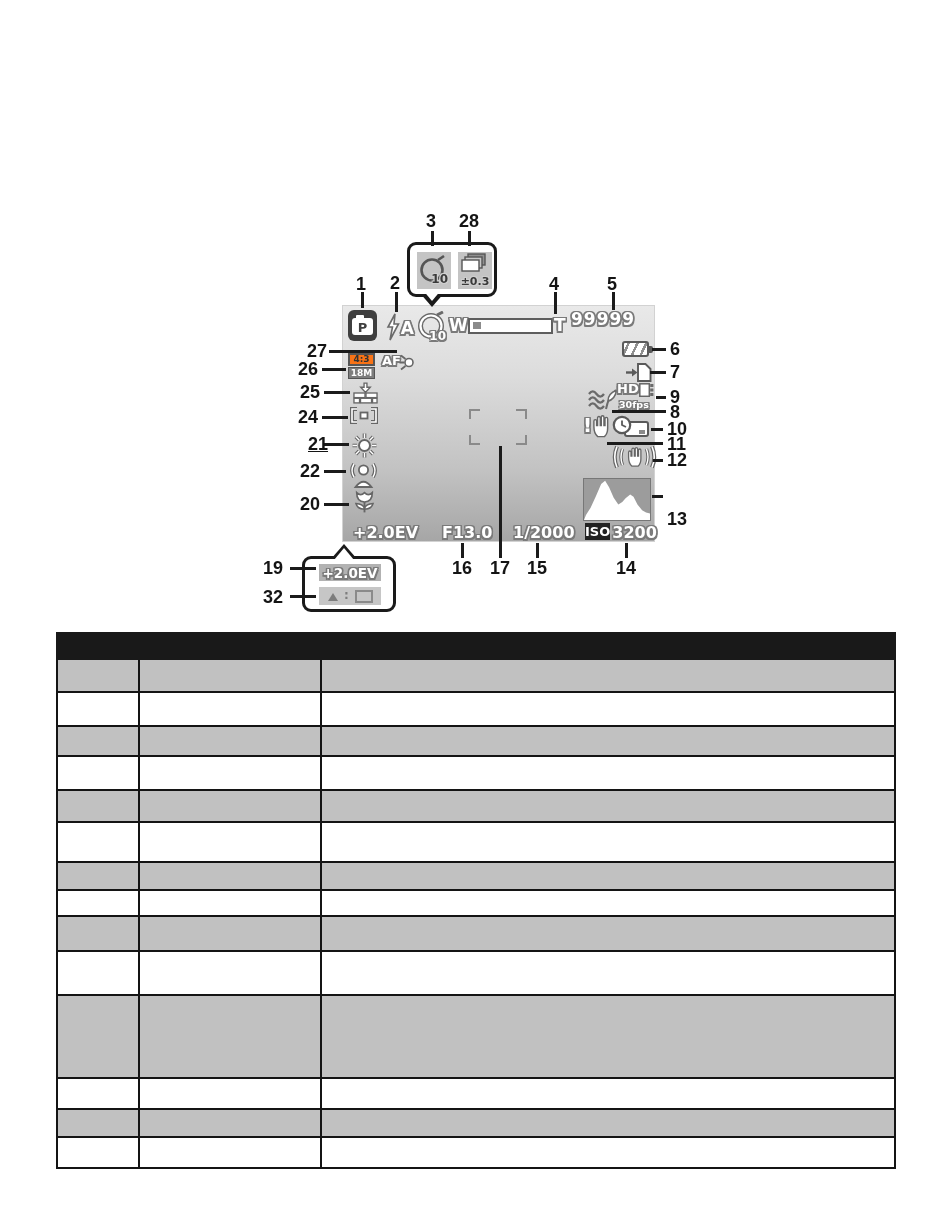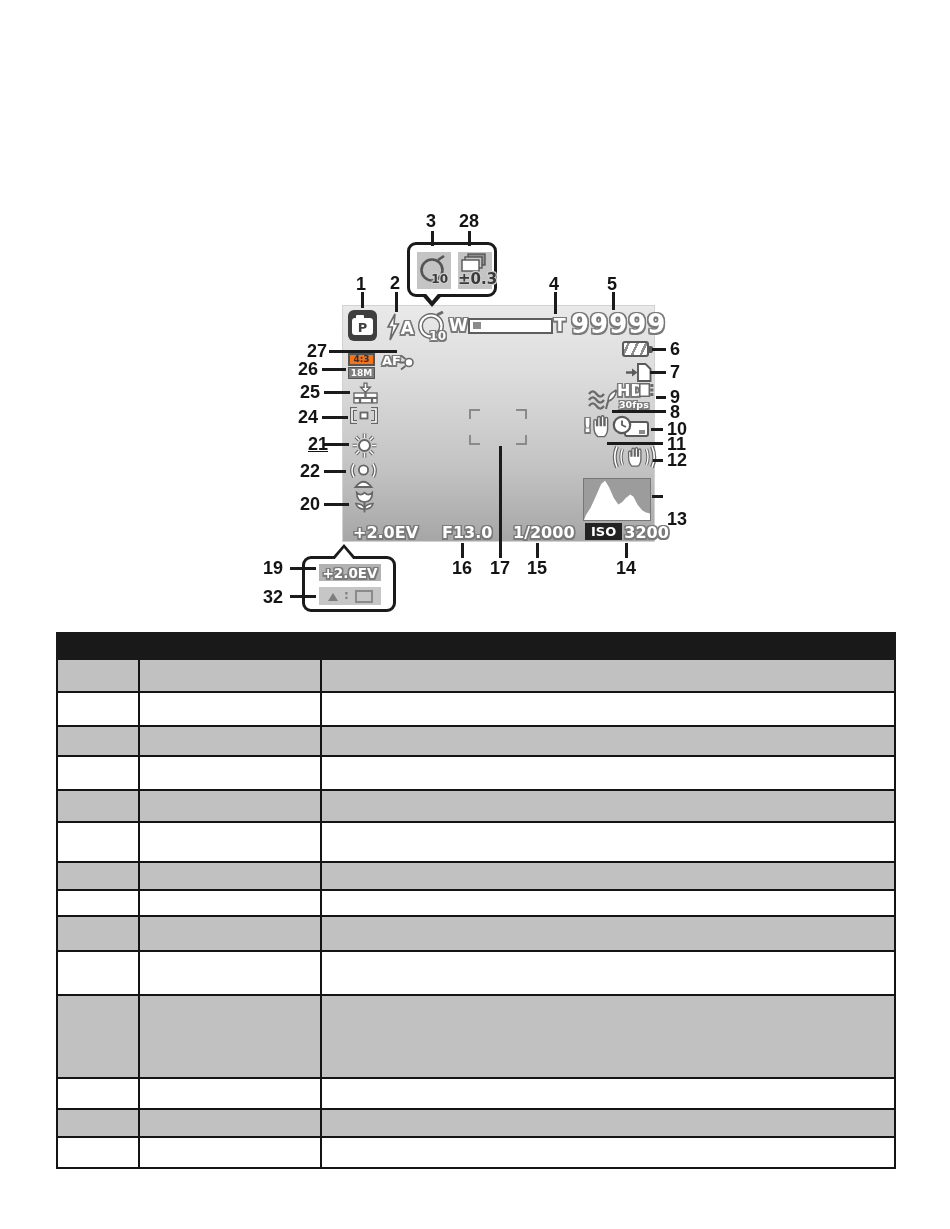--- a/index.html
+++ b/index.html
@@ -60,21 +60,21 @@
     </svg>
     <span class="oln" style="position:absolute;right:2px;bottom:0;font-size:12px;">10</span>
   </div>
 
   <span class="oln" style="position:absolute;left:449px;top:315px;font-size:17px;z-index:2;">W</span>
   <div class="ic" style="left:468px;top:318px;width:85px;height:16px;background:#fff;border:2.4px solid #5e5e5e;box-sizing:border-box;z-index:2;">
     <div style="position:absolute;left:3px;top:2px;width:8px;height:7px;background:#8b8b8b;"></div>
   </div>
   <span class="oln" style="position:absolute;left:554px;top:315px;font-size:17px;z-index:2;">T</span>
 
-  <span class="oln" style="position:absolute;left:571px;top:309px;font-size:26px;letter-spacing:1px;z-index:2;">99999</span>
+  <span class="oln" style="position:absolute;left:571px;top:309px;font-size:17px;letter-spacing:1px;z-index:2;">99999</span>
 
   <div class="ic" style="left:622px;top:341px;width:31px;height:16px;z-index:2;">
     <div style="position:absolute;left:0;top:0;width:27px;height:16px;border:2.5px solid #5a5a5a;border-radius:3px;box-sizing:border-box;background:repeating-linear-gradient(115deg,#fff 0 3px,#8f8f8f 3px 5.5px,#fff 5.5px 8px);"></div>
     <div style="position:absolute;right:0;top:4.5px;width:4px;height:7px;background:#5a5a5a;border-radius:0 2px 2px 0;"></div>
   </div>
 
   <div class="ic" style="left:625px;top:362px;z-index:2;">
     <svg width="27" height="21" viewBox="0 0 27 21">
       <path d="M1 10.5 h7" stroke="#5a5a5a" stroke-width="2.4"></path>
       <path d="M7 6.5 l5.5 4 -5.5 4 z" fill="#5a5a5a"></path>
@@ -86,21 +86,21 @@
     <svg width="30" height="24" viewBox="0 0 30 24">
       <path d="M1 7 c2.5-3.5 5-3.5 7.5 0 s5 3.5 7.5 0" fill="none" stroke="#6a6a6a" stroke-width="2.2"></path>
       <path d="M1 13 c2.5-3.5 5-3.5 7.5 0 s5 3.5 7.5 0" fill="none" stroke="#6a6a6a" stroke-width="2.2"></path>
       <path d="M1 19 c2.5-3.5 5-3.5 7.5 0 s5 3.5 7.5 0" fill="none" stroke="#6a6a6a" stroke-width="2.2"></path>
       <path d="M18 22 C20 12 23 7 28 3" fill="none" stroke="#6a6a6a" stroke-width="2"></path>
       <path d="M20 14 C20 8 24 5 28.5 3.5 C27.5 9 25 13 20 14 Z" fill="#fff" stroke="#6a6a6a" stroke-width="1.5"></path>
     </svg>
   </div>
 
   <div class="ic" style="left:617px;top:383px;width:39px;height:24px;z-index:2;">
-    <span class="oln" style="position:absolute;left:0;top:-2px;font-size:16px;">HD</span>
+    <span class="oln" style="position:absolute;left:0;top:-2px;font-size:13px;">HD</span>
     <svg width="15" height="14" viewBox="0 0 15 14" style="position:absolute;right:2px;top:0;">
       <rect x="0.8" y="0.8" width="9.5" height="12.5" fill="#fff" stroke="#666" stroke-width="1.5"></rect>
       <rect x="11.2" y="1" width="3.2" height="3" fill="#6a6a6a"></rect>
       <rect x="11.2" y="5.5" width="3.2" height="3" fill="#6a6a6a"></rect>
       <rect x="11.2" y="10" width="3.2" height="3" fill="#6a6a6a"></rect>
     </svg>
     <span class="oln" style="position:absolute;left:2px;bottom:-3px;font-size:9.5px;">30fps</span>
   </div>
 
   <div class="ic" style="left:612px;top:415px;z-index:2;">
@@ -138,21 +138,21 @@
   <div class="ic" style="left:583px;top:478px;width:68px;height:43px;background:#9c9c9c;border:1.5px solid #777;box-sizing:border-box;z-index:2;">
     <svg width="100%" height="100%" viewBox="0 0 100 100" preserveAspectRatio="none">
       <polygon points="0,100 3,88 10,70 18,42 26,12 32,4 38,20 45,46 52,62 58,56 63,47 70,38 75,43 81,62 88,76 94,82 100,84 100,100" fill="#fff"></polygon>
     </svg>
   </div>
 
   <span class="oln" style="position:absolute;left:353px;top:523px;font-size:16px;z-index:2;">+2.0EV</span>
   <span class="oln" style="position:absolute;left:442px;top:523px;font-size:16px;z-index:2;">F13.0</span>
   <span class="oln" style="position:absolute;left:513px;top:523px;font-size:16px;z-index:2;">1/2000</span>
   <div class="ic" style="left:585px;top:523px;z-index:2;white-space:nowrap;">
-    <span style="background:#222;color:#fff;font:bold 13px 'DejaVu Sans',sans-serif;padding:1px 6px;vertical-align:2px;">ISO</span><span class="oln" style="font-size:16px;margin-left:2px;">3200</span>
+    <span style="background:#222;color:#fff;font:bold 13px 'DejaVu Sans',sans-serif;padding:1px 0;vertical-align:2px;">ISO</span><span class="oln" style="font-size:16px;margin-left:2px;">3200</span>
   </div>
 
   <div class="ic" style="left:469px;top:409px;width:58px;height:36px;z-index:2;">
     <div style="position:absolute;left:0;top:0;width:9px;height:8px;border-left:2.6px solid #8a8a8a;border-top:2.6px solid #8a8a8a;"></div>
     <div style="position:absolute;right:0;top:0;width:9px;height:8px;border-right:2.6px solid #8a8a8a;border-top:2.6px solid #8a8a8a;"></div>
     <div style="position:absolute;left:0;bottom:0;width:9px;height:8px;border-left:2.6px solid #8a8a8a;border-bottom:2.6px solid #8a8a8a;"></div>
     <div style="position:absolute;right:0;bottom:0;width:9px;height:8px;border-right:2.6px solid #8a8a8a;border-bottom:2.6px solid #8a8a8a;"></div>
   </div>
 
   <div class="ic" style="left:382px;top:353px;width:32px;height:19px;z-index:6;">
@@ -285,21 +285,21 @@
         <path d="M21 8 L27 4" stroke="#555" stroke-width="2.6"></path>
       </svg>
       <span class="dkt" style="position:absolute;right:3px;bottom:3px;font-size:12px;">10</span>
     </div>
     <div style="position:absolute;left:48px;top:7px;width:34px;height:37px;background:#c4c4c4;">
       <svg width="34" height="24" viewBox="0 0 34 24" style="position:absolute;left:0;top:1px;">
         <rect x="10" y="1" width="17" height="11" fill="#8f8f8f" stroke="#555" stroke-width="1.4"></rect>
         <rect x="7" y="4" width="17" height="11" fill="#c9c9c9" stroke="#555" stroke-width="1.4"></rect>
         <rect x="4" y="7" width="17" height="11" fill="#fff" stroke="#555" stroke-width="1.4"></rect>
       </svg>
-      <span class="dkt" style="position:absolute;left:0;right:0;bottom:1px;text-align:center;font-size:15px;">±0.3</span>
+      <span class="dkt" style="position:absolute;left:0;right:0;bottom:1px;text-align:center;font-size:11px;">±0.3</span>
     </div>
   </div>
   <div class="tailw" style="left:422px;top:289px;border-left:10px solid transparent;border-right:10px solid transparent;border-top:12px solid #fff;"></div>
 
   <div class="tailb" style="left:331px;top:544px;border-left:13px solid transparent;border-right:13px solid transparent;border-bottom:15px solid #1a1a1a;"></div>
   <div class="bubble" style="left:302px;top:556px;width:88px;height:50px;">
     <div style="position:absolute;left:14px;top:5px;width:62px;height:17px;background:#b2b2b2;text-align:center;">
       <span class="oln" style="font-size:13.5px;line-height:17px;">+2.0EV</span>
     </div>
     <div style="position:absolute;left:14px;top:28px;width:62px;height:18px;background:#c6c6c6;">

